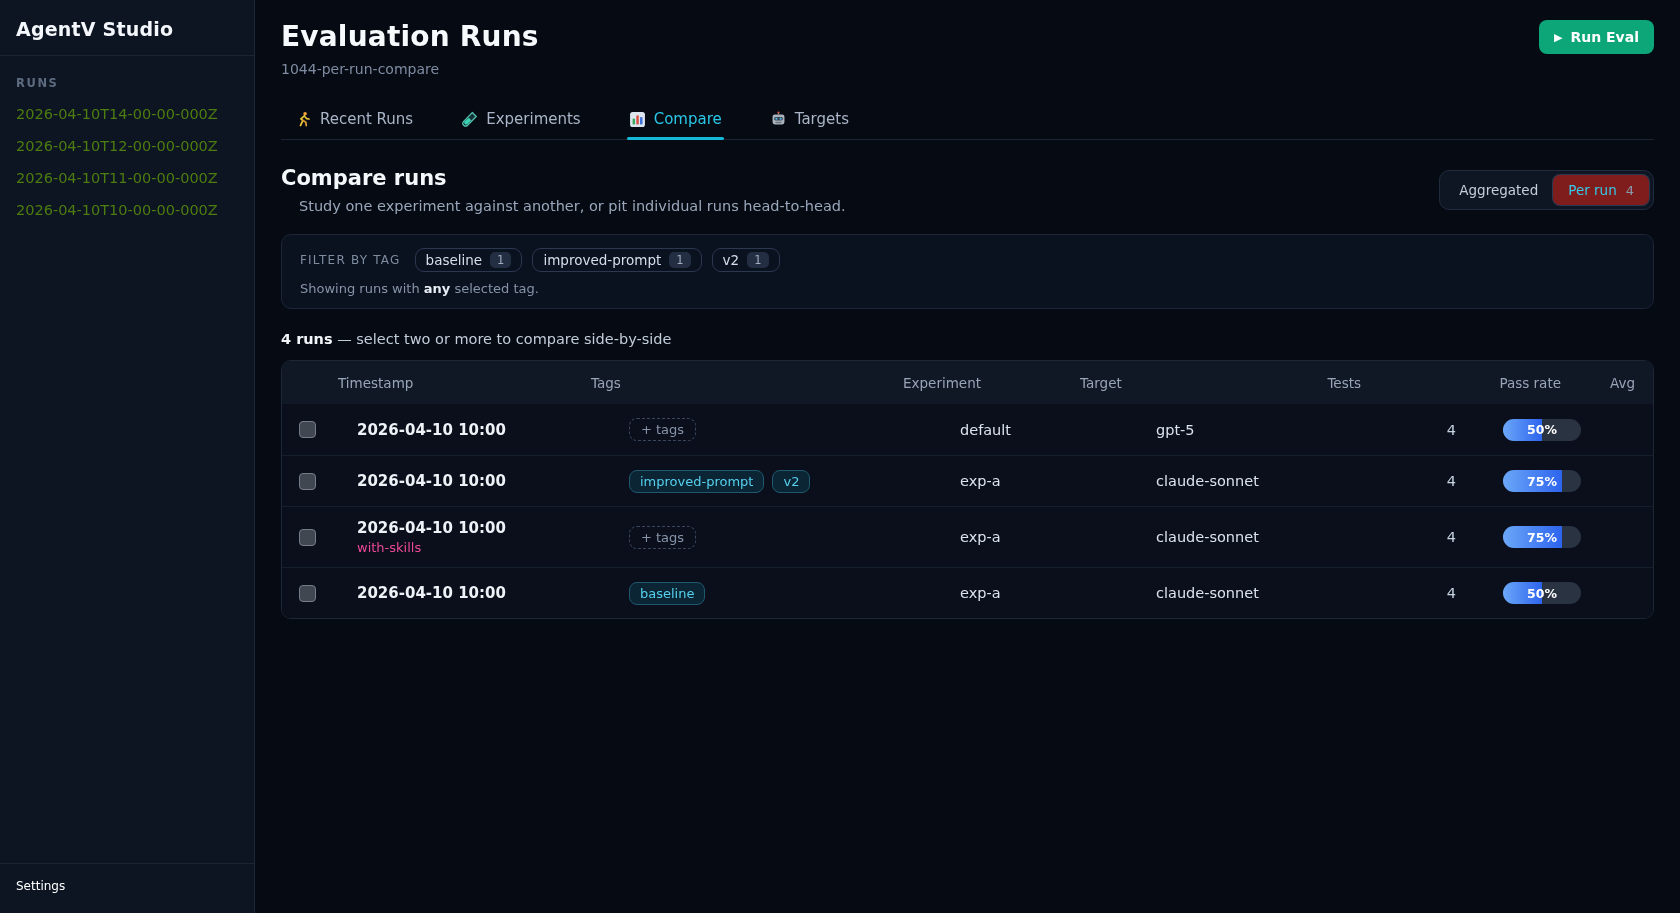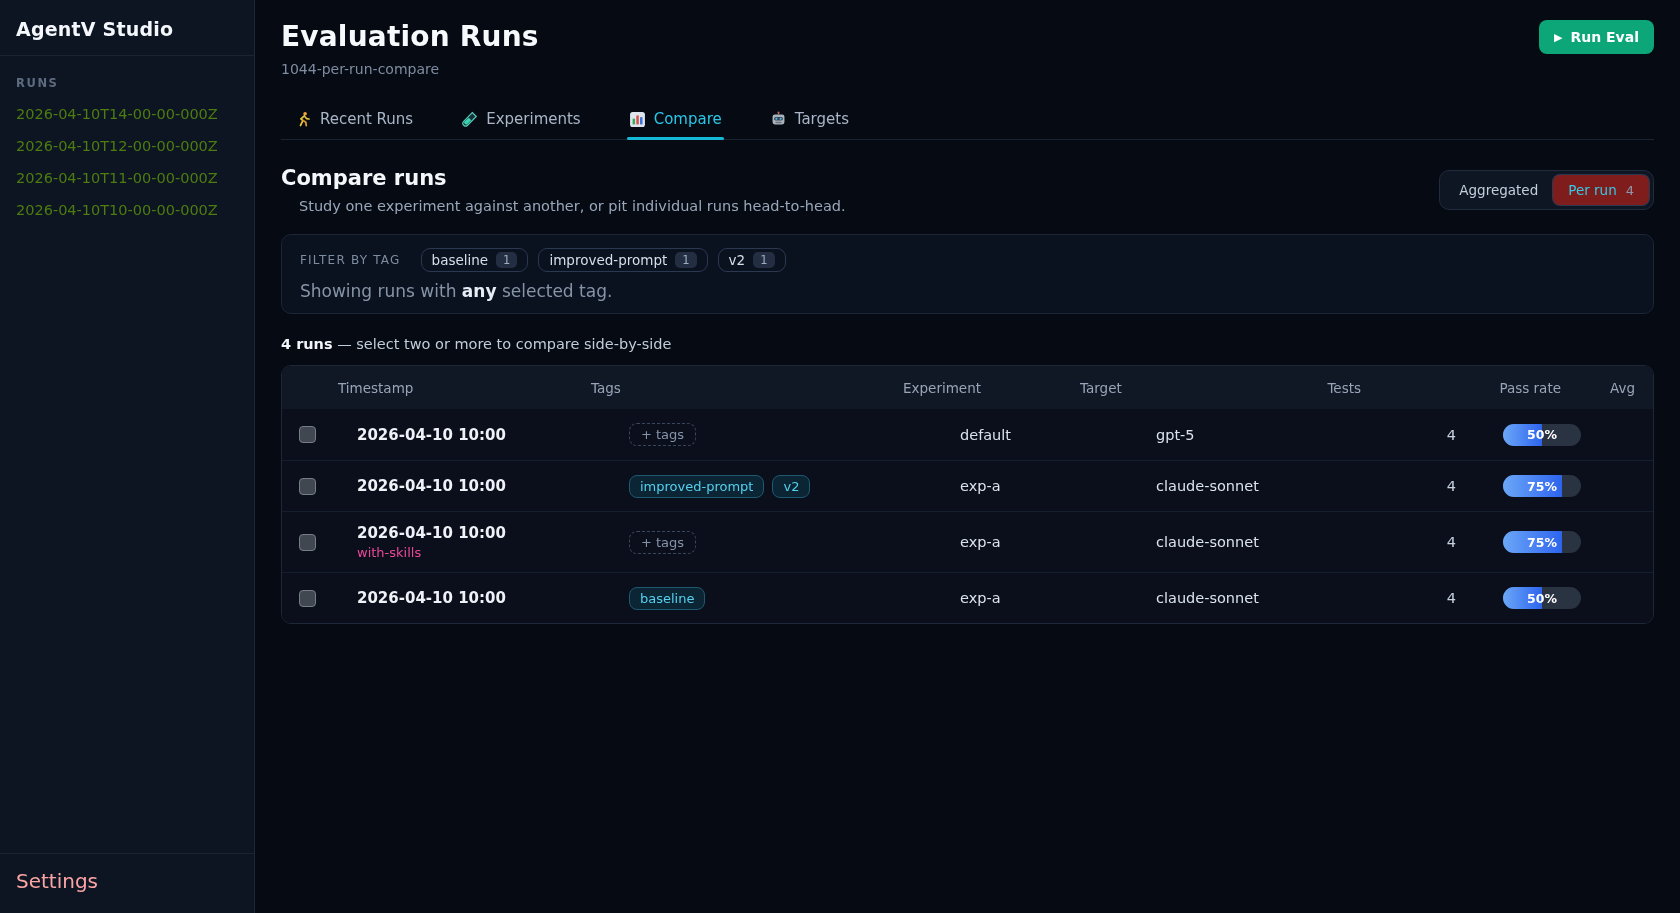--- a/index.html
+++ b/index.html
@@ -23,21 +23,21 @@
   .runs-label {
     padding:20px 16px 8px; font-size:11.5px; letter-spacing:1.6px;
     color:#5d6b80; font-weight:bold;
   }
   .run-item {
     padding:8px 16px; font-size:14.5px; color:#4d7c0f; cursor:pointer; white-space:nowrap;
   }
   .sidebar-spacer { flex:1; }
   .sidebar-footer {
     border-top:1px solid #1b2433; padding:15px 16px 20px;
-    font-size:20px; color:#fca5a5; cursor:pointer;
+    font-size:12px; color:#ffffff; cursor:pointer;
   }
 
   
   .main { flex:1; padding:20px 26px 0; overflow:hidden; }
   .page-header { display:flex; justify-content:space-between; align-items:flex-start; }
   .page-title { font-size:28px; font-weight:bold; color:#f7fafc; letter-spacing:.2px; }
   .page-subtitle { margin-top:8px; font-size:14px; color:#7f8ca1; }
   .run-eval-btn {
     display:flex; align-items:center; gap:8px;
     background:#0ca678; color:#fff; border:none; border-radius:8px;
@@ -75,32 +75,32 @@
     cursor:pointer; display:flex; align-items:center; gap:9px; white-space:nowrap;
   }
   .seg.active { background:#7f1d1d; color:#35c9e8; box-shadow:0 0 0 1px #2a3850; }
   .seg-count { color:#8b99ad; font-size:13px; }
 
   
   .filter-panel {
     margin-top:20px; border:1px solid #1c2637; background:#0a111f;
     border-radius:10px; padding:13px 18px 12px;
   }
-  .filter-row { display:flex; align-items:center; flex-wrap:wrap; gap:16px; }
+  .filter-row { display:flex; align-items:center; flex-wrap:wrap; gap:10px; }
   .filter-label { font-size:12px; letter-spacing:1.2px; color:#7e8ca0; margin-right:4px; }
   .filter-chip {
     display:inline-flex; align-items:center; gap:8px;
     border:1px solid #2c3850; border-radius:9px; padding:3px 10px;
     font-size:13.5px; color:#d7dfeb; cursor:pointer; background:transparent;
   }
   .chip-count {
     background:#232e42; border-radius:5px; padding:1px 7px;
     font-size:11.5px; color:#9fabc0;
   }
-  .filter-note { margin-top:9px; font-size:17px; color:#8794a8; }
+  .filter-note { margin-top:9px; font-size:13px; color:#8794a8; }
   .filter-note b { color:#e6edf5; }
 
   
   .selection-hint { margin-top:22px; font-size:14.5px; color:#c2cdda; }
   .selection-hint b { color:#f2f6fa; font-weight:600; }
 
   
   .runs-table {
     margin-top:13px; border:1px solid #1d2737; border-radius:10px; overflow:hidden;
   }

